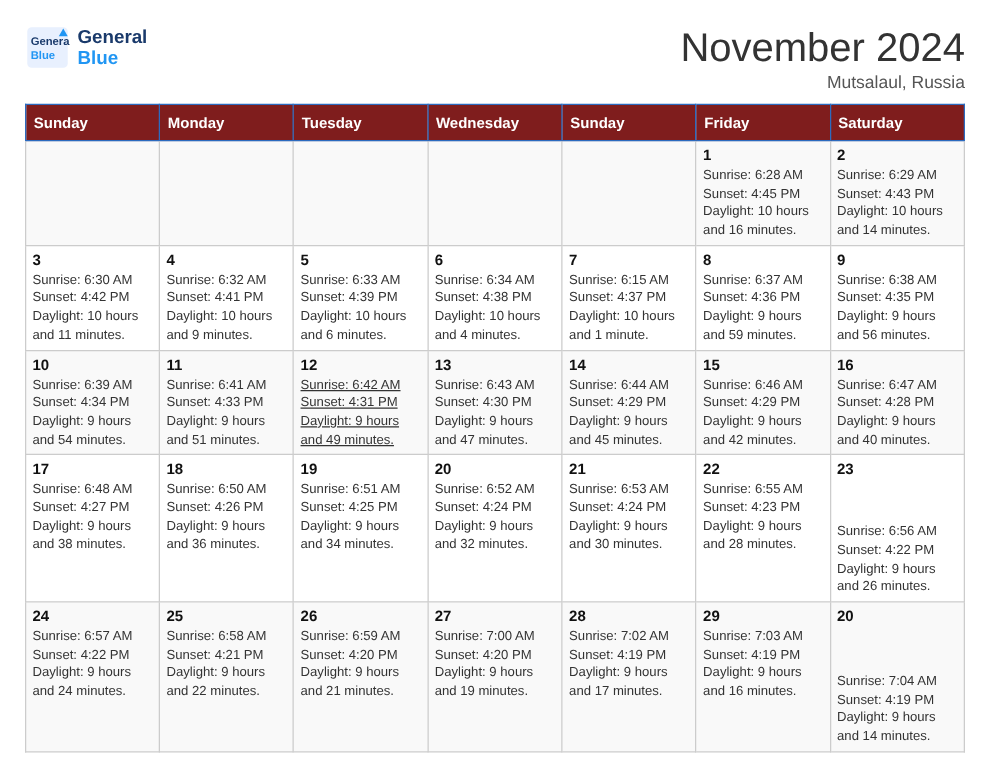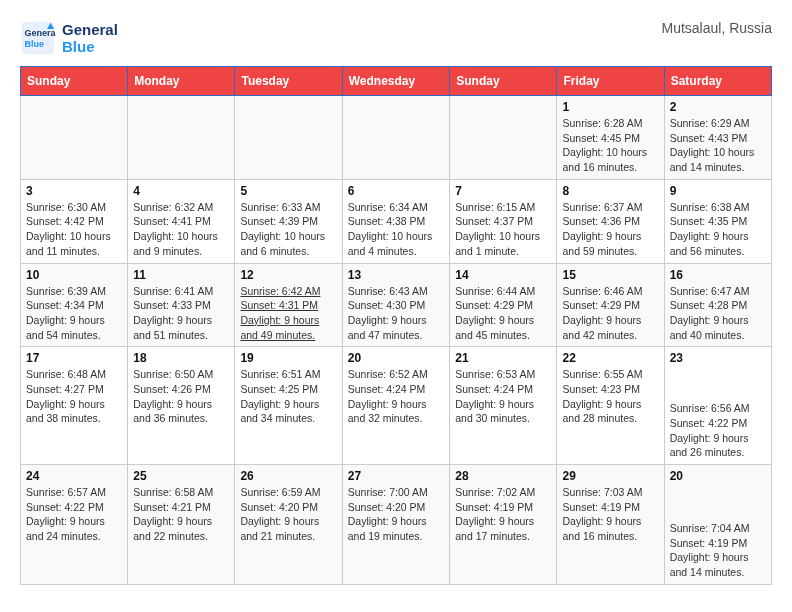--- a/index.html
+++ b/index.html
@@ -36,21 +36,21 @@
     .location {
       font-size: 14px;
       color: #555;
     }
     .calendar {
       width: 100%;
       border-collapse: collapse;
       font-size: 11px;
     }
     .calendar thead tr th {
-      background: #ef4444;
+      background: #7f1d1d;
       color: #fff;
       text-align: left;
       padding: 7px 6px;
       font-size: 12px;
       font-weight: bold;
       border: 1px solid #2c6bbf;
     }
     .calendar tbody tr td {
       vertical-align: top;
       border: 1px solid #ccc;
@@ -89,20 +89,21 @@
       <rect x="2" y="2" width="36" height="36" rx="4" fill="#e8f0fe"></rect>
       <text x="5" y="18" font-size="10" font-weight="bold" fill="#1a3a6b">General</text>
       <text x="5" y="30" font-size="10" font-weight="bold" fill="#2196F3">Blue</text>
       <polygon points="30,10 38,10 34,3" fill="#2196F3"></polygon>
     </svg>
     <div>
       <div style="font-size:15px;font-weight:bold;color:#1a3a6b;line-height:1.15;">General<br><span style="color:#2196F3">Blue</span></div>
     </div>
   </div>
   <div class="title-block">
+    <div class="month-title">November 2024</div>
     <div class="location">Mutsalaul, Russia</div>
   </div>
 </div>
 
 <table class="calendar">
   <thead>
     <tr id="weekday-header">
         <th>Sunday</th>
         <th>Monday</th>
         <th>Tuesday</th>

